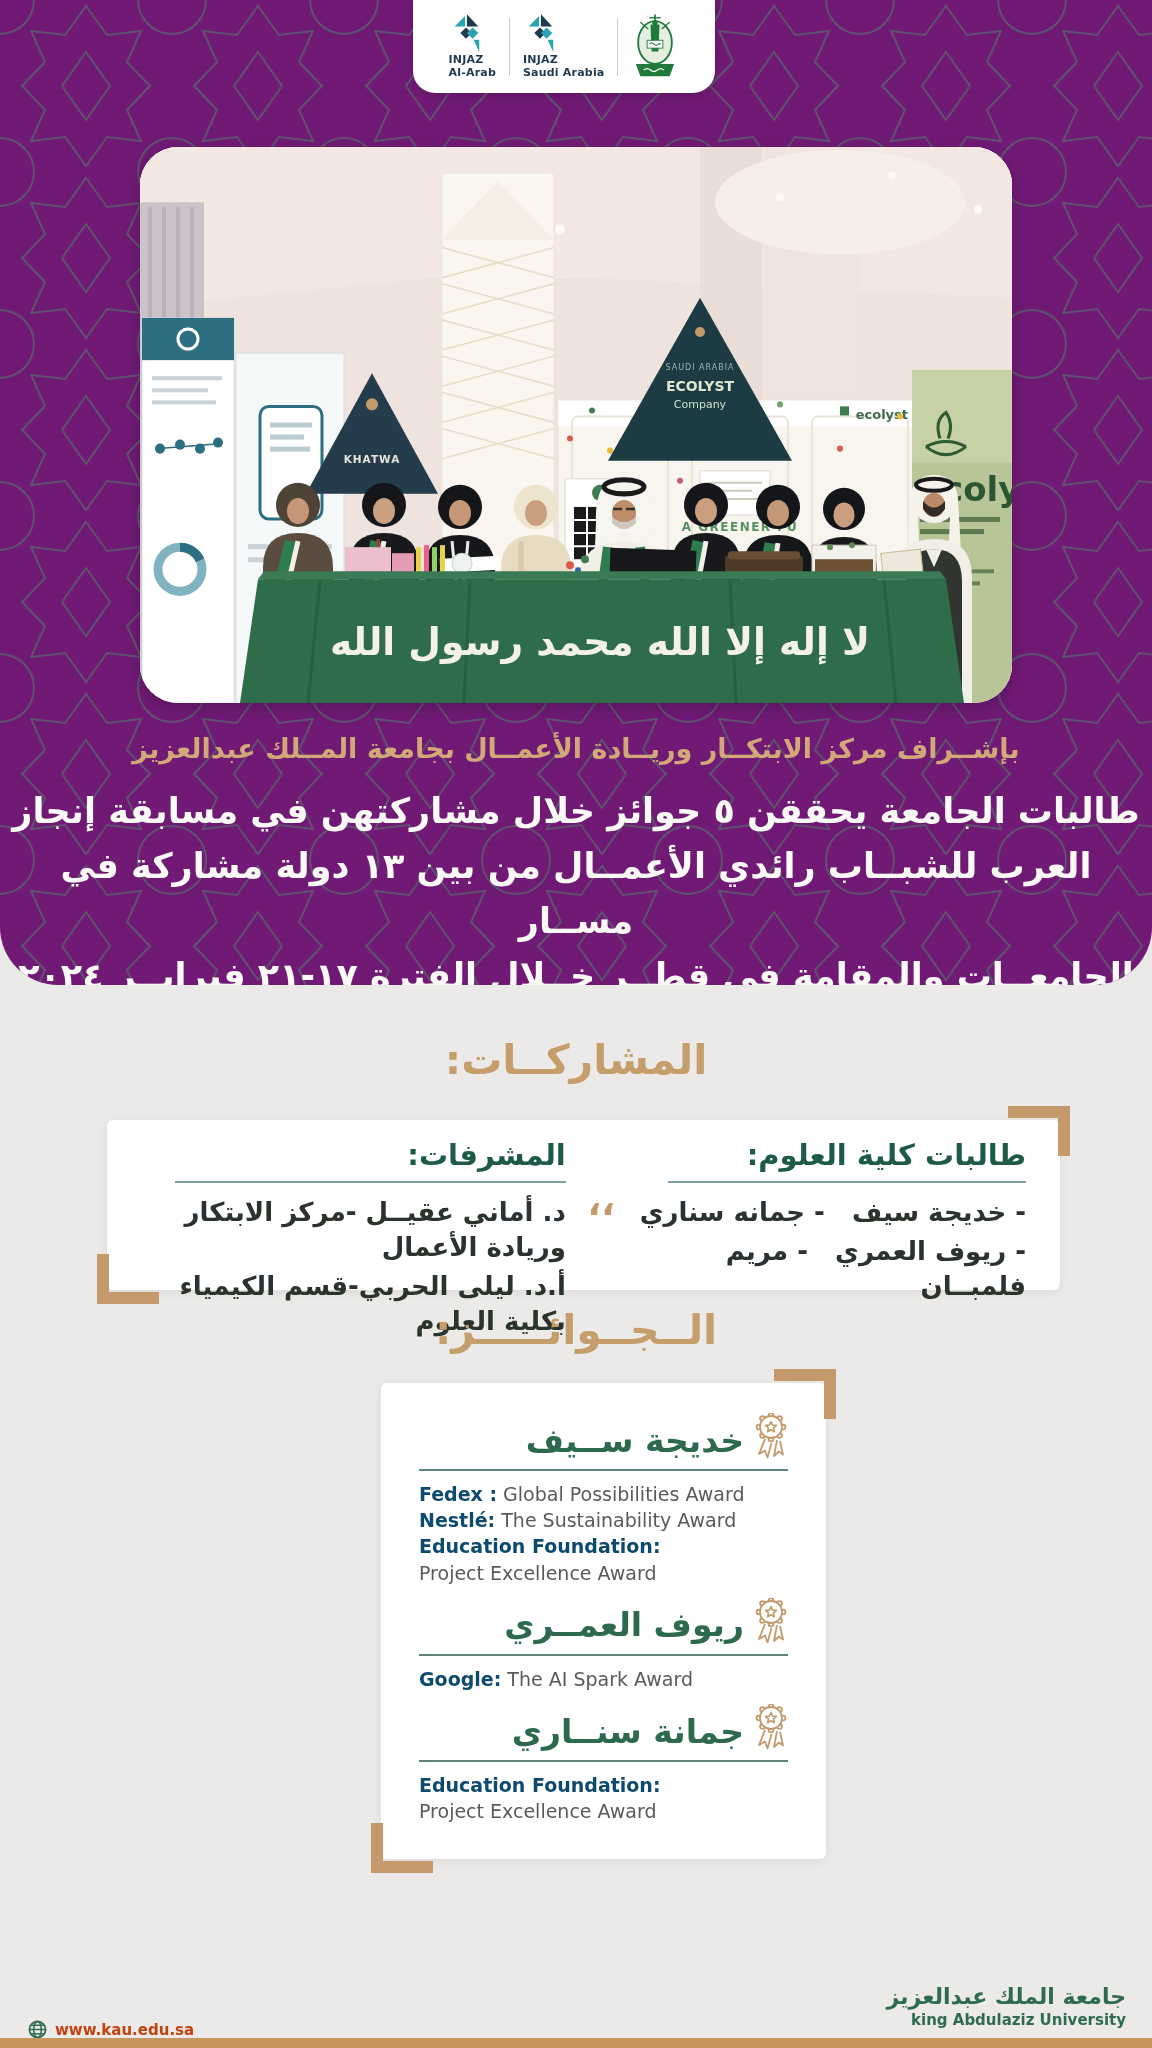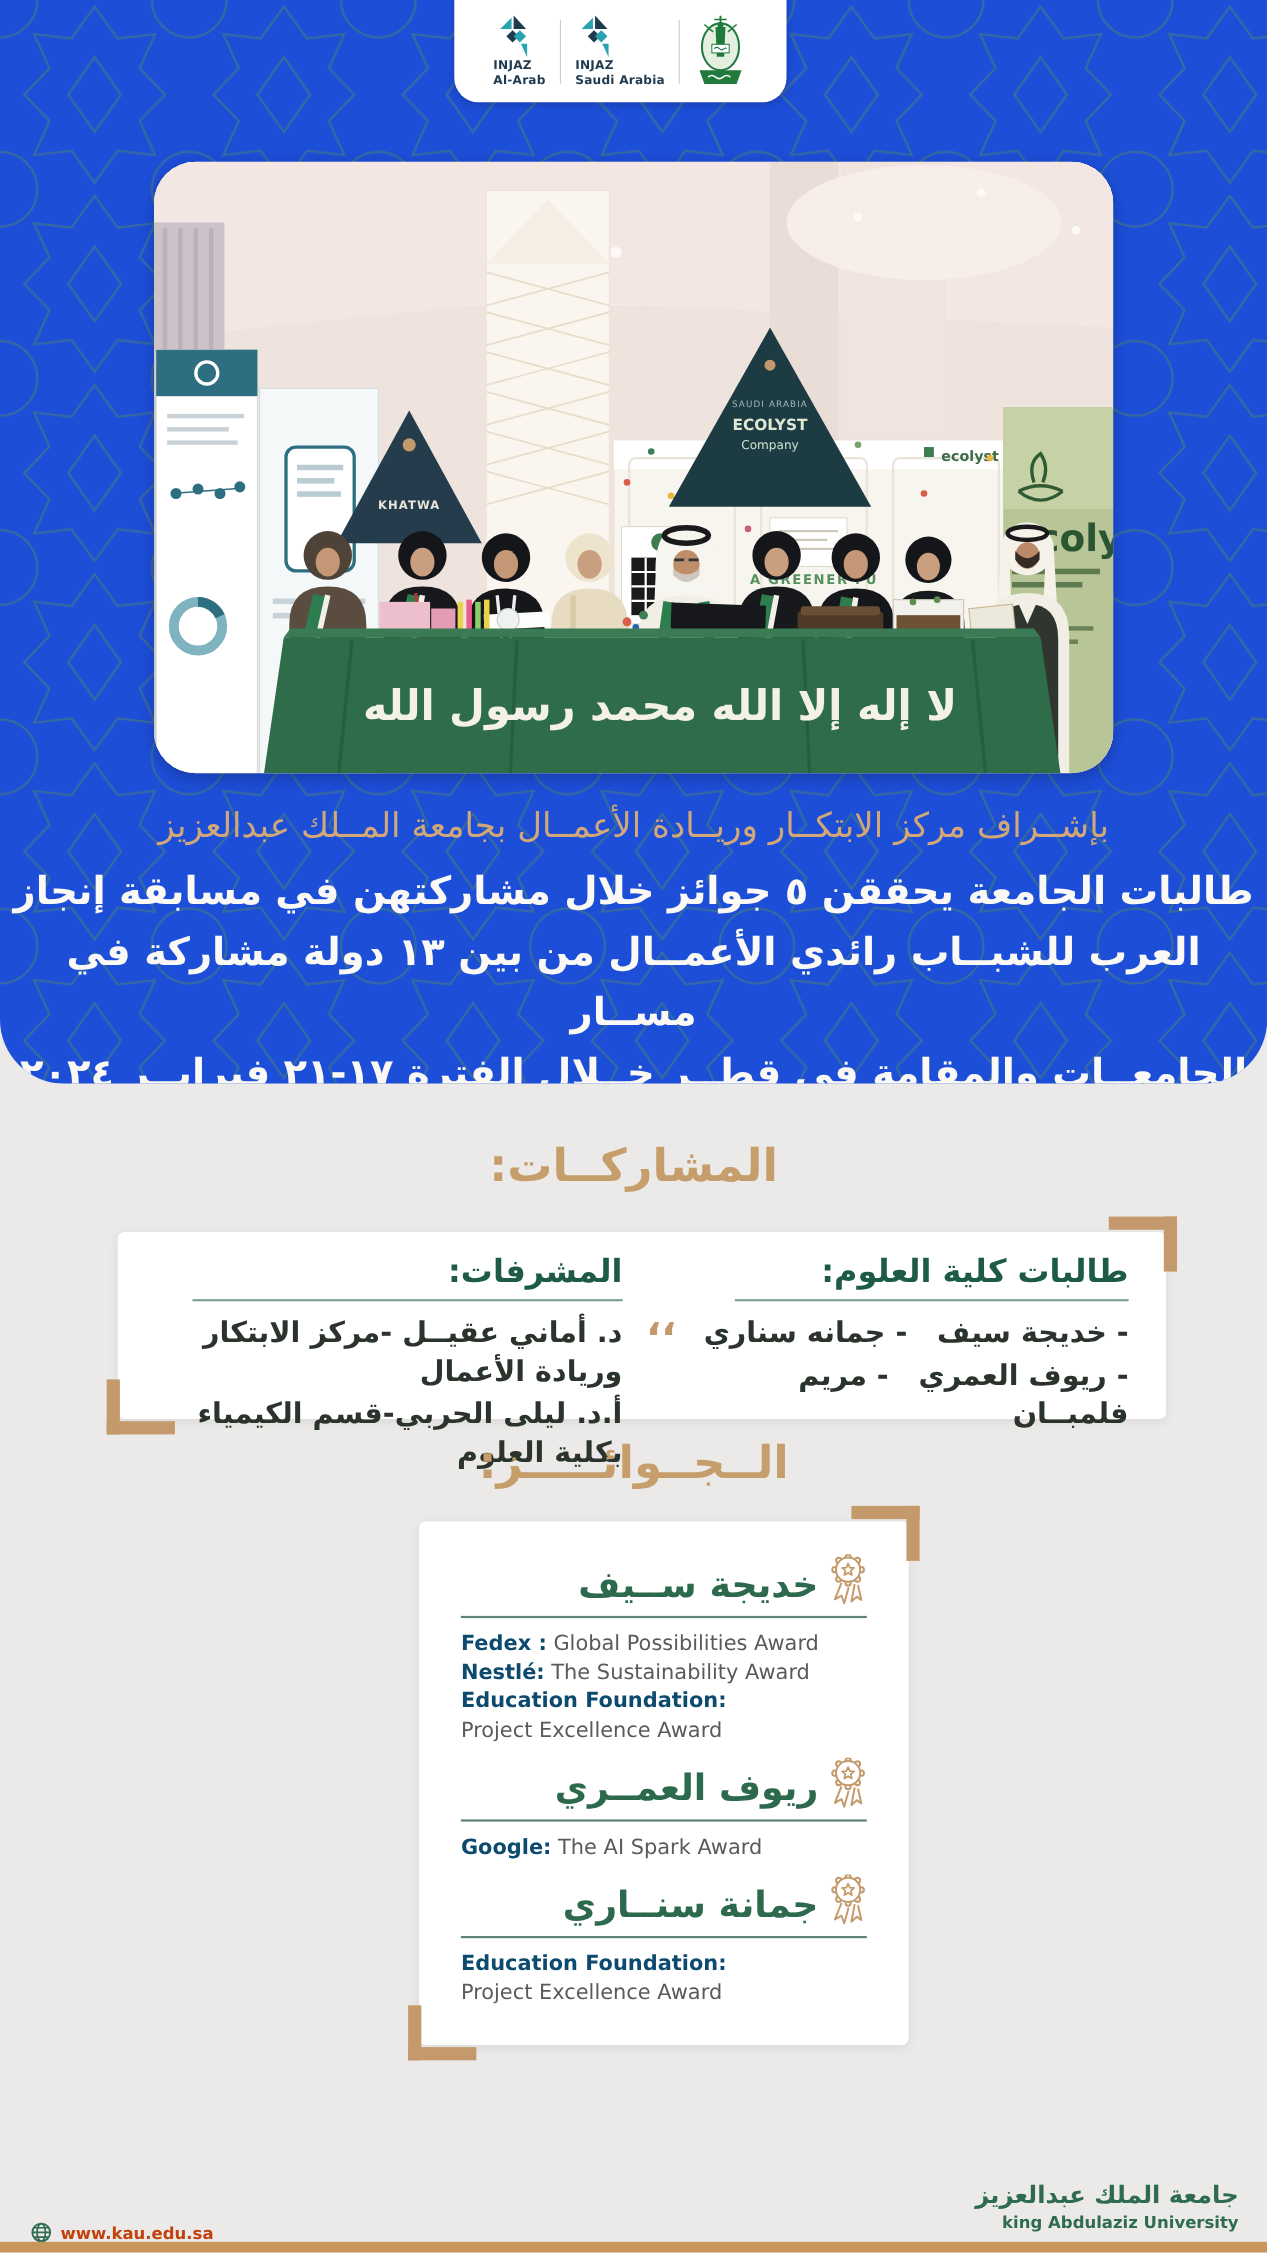--- a/index.html
+++ b/index.html
@@ -1,32 +1,32 @@
 <!DOCTYPE html>
 <html><head>
 <meta charset="utf-8">
 <style>
   html,body{margin:0;padding:0;background:#ECEAE8;font-family:"DejaVu Sans",sans-serif;}
   .page{position:relative;width:1152px;height:2048px;background:#ECEAE8;overflow:hidden;}
 
   
-  .hero{position:absolute;top:0;left:0;width:1152px;height:985px;background:#1d4ed8;
+  .hero{position:absolute;top:0;left:0;width:1152px;height:985px;background:#701a75;
         border-radius:0 0 58px 58px;overflow:hidden;}
   .hero-pattern{position:absolute;inset:0;width:100%;height:100%;}
   .logo-box{position:absolute;left:413px;top:0;width:302px;height:93px;background:#fff;
             border-radius:0 0 22px 22px;display:flex;align-items:center;justify-content:center;
             gap:13px;box-shadow:0 2px 8px rgba(0,0,0,.18);}
   .injaz{display:flex;flex-direction:column;align-items:flex-start;}
   .injaz .t{font-size:11px;font-weight:bold;color:#1E3A4F;line-height:1.12;letter-spacing:.2px;}
   .vdiv{width:1px;height:58px;background:#C8CDD2;}
   .photo{position:absolute;left:140px;top:147px;width:872px;height:556px;border-radius:38px;
          overflow:hidden;background:#EFE3DE;box-shadow:0 4px 14px rgba(0,0,0,.22);}
   .photo svg{display:block;width:100%;height:100%;}
   .supervision{position:absolute;top:733px;left:0;width:100%;text-align:center;direction:rtl;
-               font-size:31px;font-weight:normal;color:#D3A878;}
+               font-size:27px;font-weight:bold;color:#D3A878;}
   .headline{position:absolute;top:784px;left:0;width:100%;text-align:center;direction:rtl;
             font-size:35px;font-weight:bold;color:#FAF9F5;line-height:55px;}
 
   
   .sec-title{position:absolute;left:0;width:100%;text-align:center;direction:rtl;margin:0;
              font-size:41px;font-weight:bold;color:#C69E6B;}
   #sec-participants{top:1036px;}
   #sec-awards{top:1306px;}
 
   

